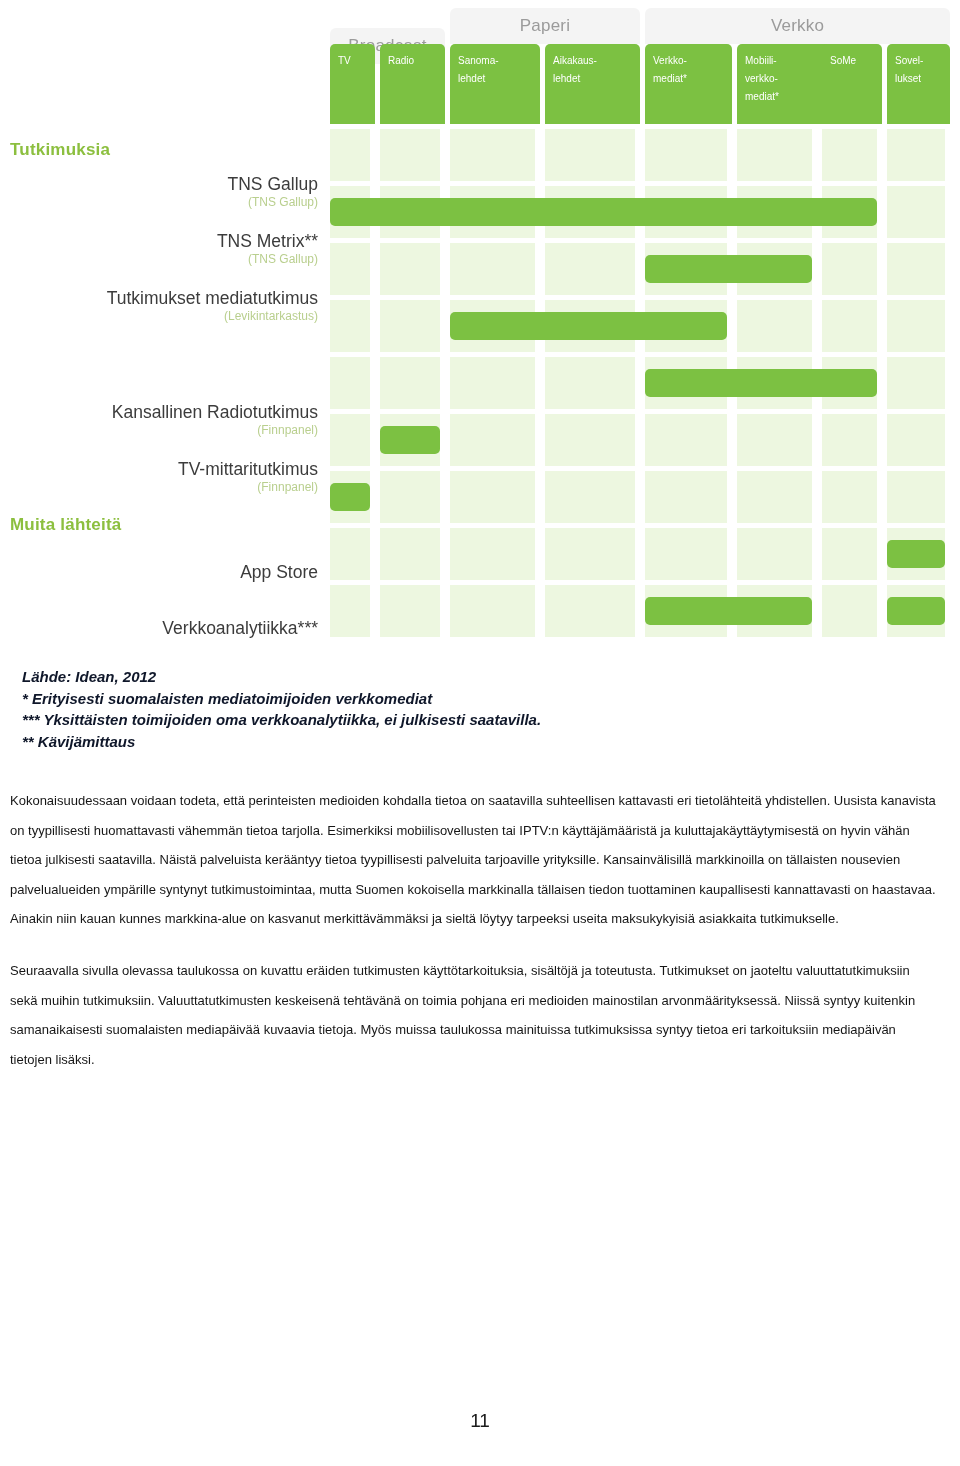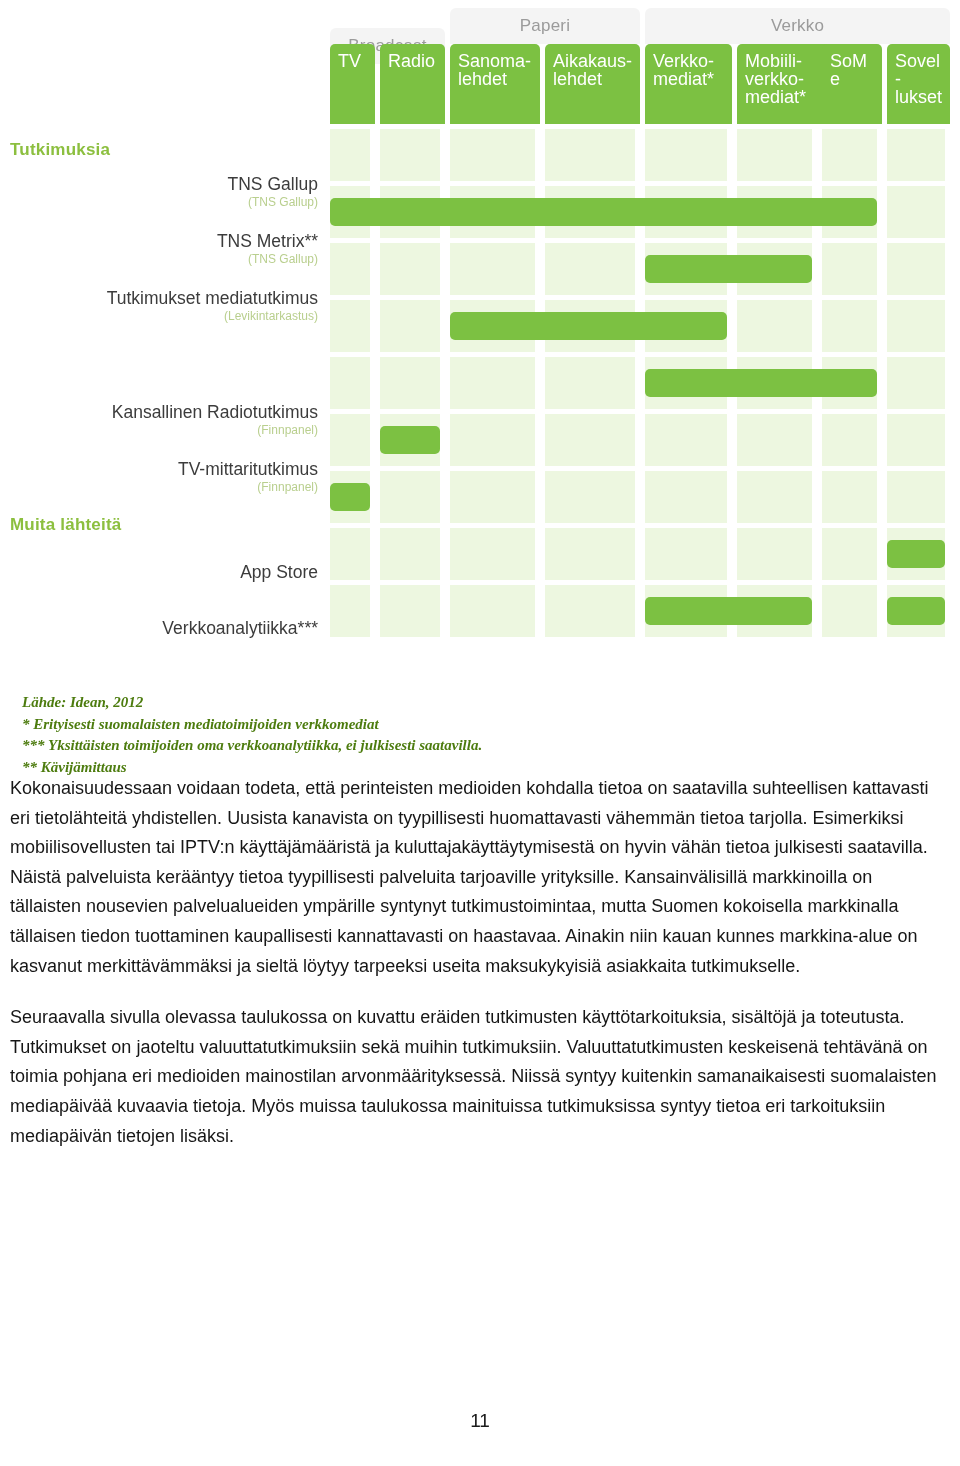--- a/index.html
+++ b/index.html
@@ -40,21 +40,21 @@
   }
 
   
   .col-head {
     position: absolute;
     top: 44px;
     height: 80px;
     background: #7cc142;
     border-radius: 5px 5px 0 0;
     color: #ffffff;
-    font-size: 18px;
+    font-size: 10px;
     line-height: 18px;
     text-align: left;
     padding: 8px 7px 0 8px;
     box-sizing: border-box;
     word-break: break-word;
   }
 
   
   .cell {
     position: absolute;
@@ -96,44 +96,43 @@
     font-size: 12px;
     line-height: 15px;
     color: #b9cf8e;
     white-space: nowrap;
   }
 
   
   #footnotes {
     position: absolute;
     left: 22px;
-    top: 692px;
+    top: 666px;
     width: 700px;
-    color: #4d7c0f;
+    color: #0f172a;
     font-style: italic;
     font-weight: bold;
-    font-family: Liberation Serif, serif;
   }
   #footnotes .fn {
     display: block;
     font-size: 15px;
     line-height: 21.5px;
     white-space: nowrap;
   }
 
   
   #body-copy {
     position: absolute;
     left: 10px;
     top: 770px;
     width: 930px;
   }
   #body-copy p {
-    margin: 4px 0 22px 0;
-    font-size: 18px;
+    margin: 16px 0 22px 0;
+    font-size: 13px;
     line-height: 29.6px;
     color: #161616;
     text-align: left;
   }
 
   #page-number {
     position: absolute;
     left: 0;
     top: 1410px;
     width: 960px;

